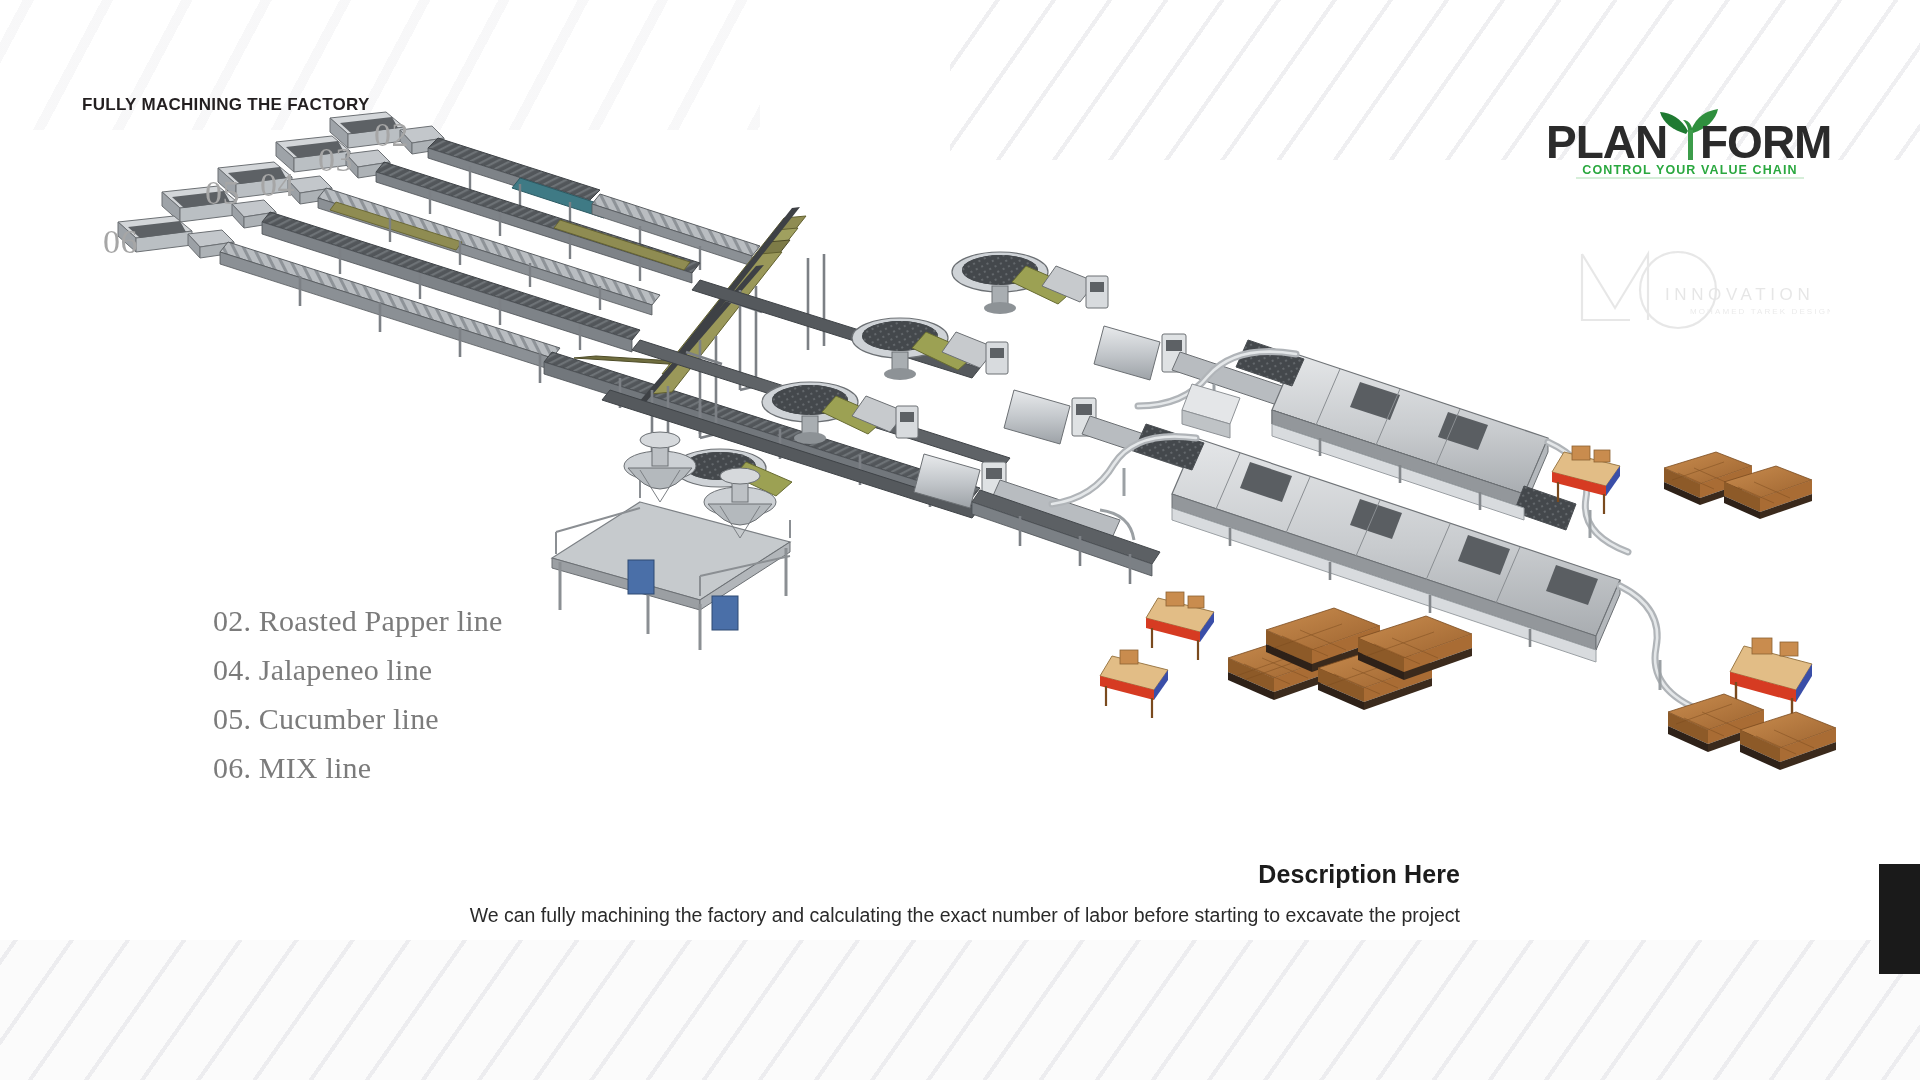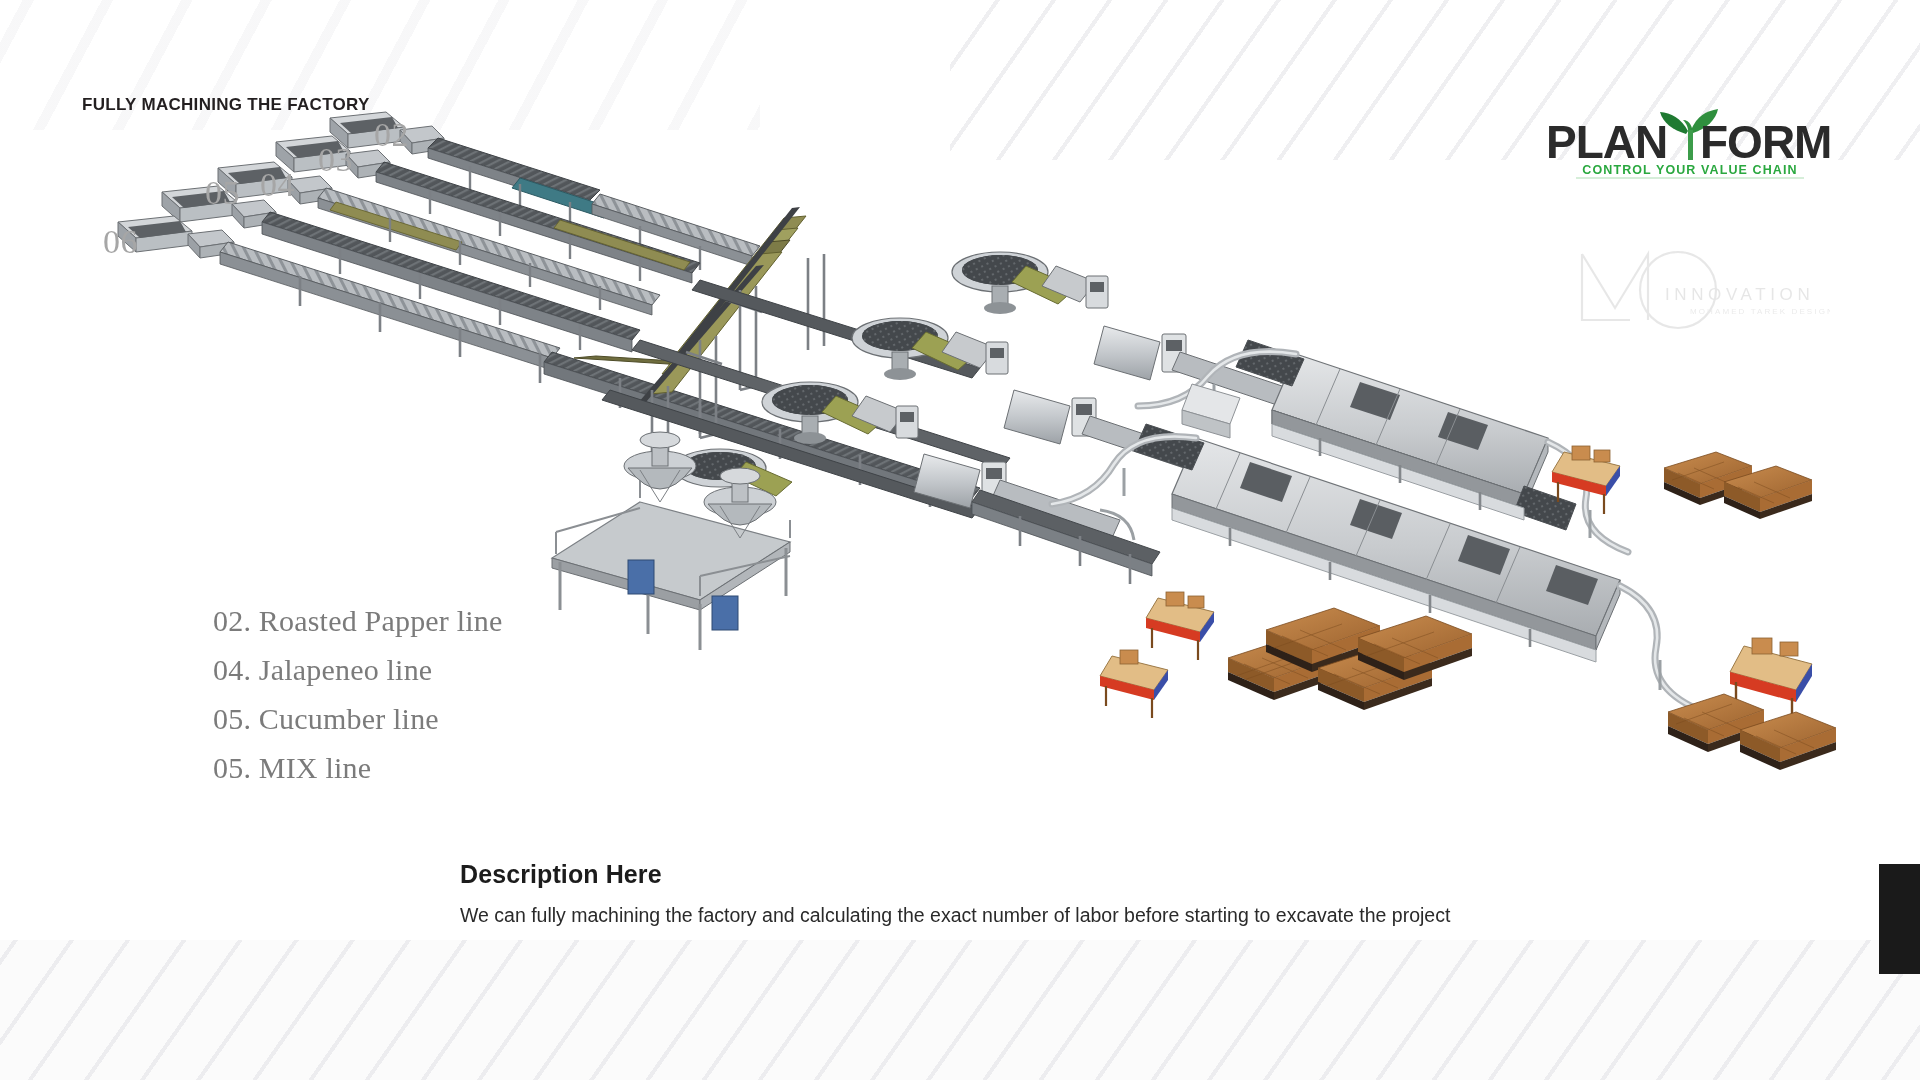--- a/index.html
+++ b/index.html
@@ -107,21 +107,21 @@
     line-height: 49px;
     white-space: nowrap;
     letter-spacing: .2px;
   }
 
   
   #desc-block {
     position: absolute;
     left: 460px; top: 860px;
     width: 1000px;
-    text-align: left;
+    text-align: right;
   }
   #desc-title {
     font-size: 25px;
     font-weight: bold;
     color: #1c1c1c;
     letter-spacing: .1px;
   }
   #desc-body {
     margin-top: 12px;
     font-size: 19.5px;
@@ -720,21 +720,21 @@
           <line x1="1130" y1="464" x2="1130" y2="494"></line>
         </g>
       </g>
     </svg>
   </div>
 
   <div id="legend">
     <div class="legend-item">02. Roasted Papper line</div>
     <div class="legend-item">04. Jalapeneo line</div>
     <div class="legend-item">05. Cucumber line</div>
-    <div class="legend-item">05. MIX line</div>
+    <div class="legend-item">06. MIX line</div>
   </div>
 
   <div id="desc-block">
     <div id="desc-title">Description Here</div>
     <div id="desc-body">We can fully machining the factory and calculating the exact number of labor before starting to excavate the project</div>
   </div>
 
   <div id="edge-marker"></div>
 
 </div>

